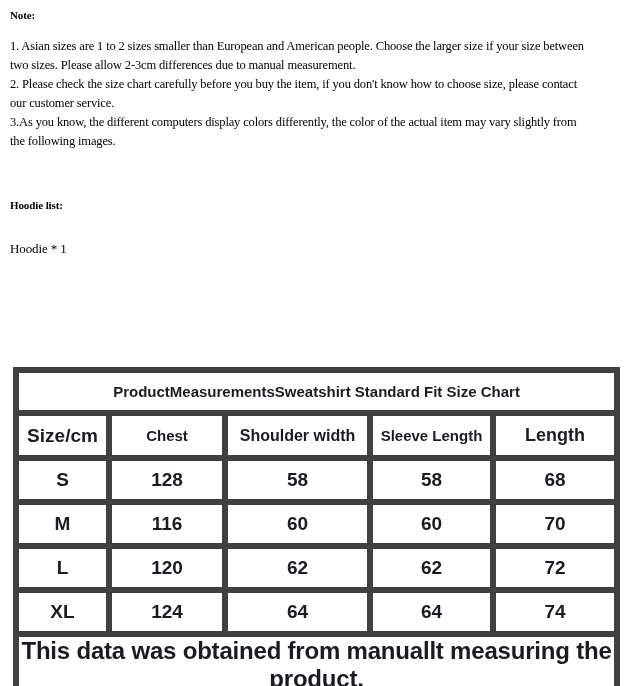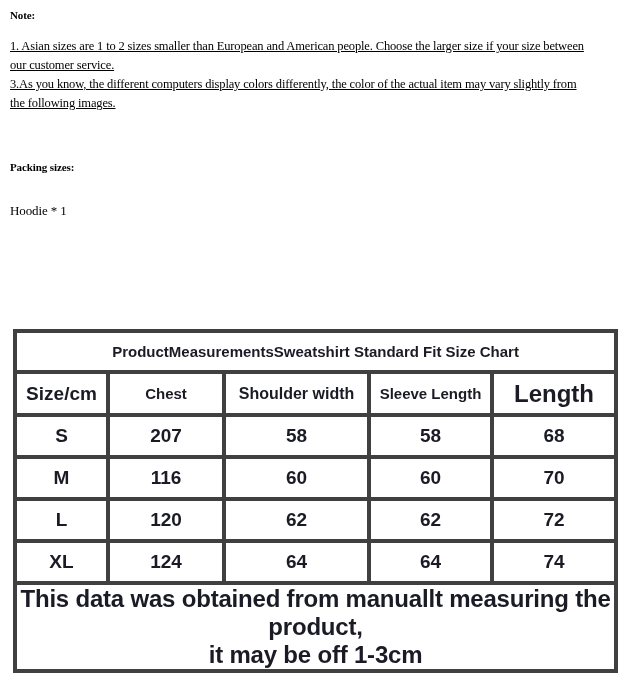--- a/index.html
+++ b/index.html
@@ -16,21 +16,20 @@
     font-size: 11px;
     line-height: 15px;
     letter-spacing: -0.1px;
   }
   .note-heading { margin-bottom: 14px; }
   .body-line {
     font-size: 12.5px;
     line-height: 19px;
     letter-spacing: -0.15px;
     white-space: nowrap;
-    text-decoration: underline;
   }
   .packing-heading { margin-top: 47px; }
   .packing-item {
     margin-top: 28px;
     font-size: 13px;
     line-height: 15px;
     letter-spacing: -0.1px;
     white-space: nowrap;
   }
 
@@ -39,57 +38,59 @@
     margin-top: 111px;
     margin-left: 3px;
     border-collapse: collapse;
     table-layout: fixed;
     width: 601px;
     font-family: "Liberation Sans", sans-serif;
     font-weight: bold;
     color: #1b1b26;
   }
   table.size-chart td, table.size-chart th {
-    border: 4px solid #404040;
+    border: 6px solid #404040;
     padding: 0;
     text-align: center;
     vertical-align: middle;
     overflow: hidden;
   }
   tr.title-row td { height: 37px; font-size: 15px; }
   tr.header-row th { height: 39px; }
   tr.data-row td, tr.data-row th { height: 38px; font-size: 19px; }
   .hdr-size   { font-size: 19px; }
   .hdr-chest  { font-size: 15px; text-align: left; padding-left: 11px; }
   .hdr-shoulder { font-size: 16px; }
   .hdr-sleeve { font-size: 15px; }
-  .hdr-length { font-size: 24px; text-align: left; padding-left: 14px; margin-top: 33px; }
+  .hdr-length { font-size: 18px; text-align: left; padding-left: 14px; margin-top: 33px; }
   tr.footer-row td { height: 58px; }
   .footer-line {
     font-size: 24px;
     line-height: 28px;
     text-align: center;
     letter-spacing: -0.2px;
   }
 </style>
 </head>
 <body>
 
 <div class="doc">
 
   <div class="h-bold note-heading">Note:</div>
 
   <div>
     <div class="body-line">1. Asian sizes are 1 to 2 sizes smaller than European and American people. Choose the larger size if your size between</div>
+    <div class="body-line">two sizes. Please allow 2-3cm differences due to manual measurement.</div>
+    <div class="body-line">2. Please check the size chart carefully before you buy the item, if you don't know how to choose size, please contact</div>
     <div class="body-line">our customer service.</div>
     <div class="body-line">3.As you know, the different computers display colors differently, the color of the actual item may vary slightly from</div>
     <div class="body-line">the following images.</div>
   </div>
 
-  <div class="h-bold packing-heading">Packing sizes:</div>
+  <div class="h-bold packing-heading">Hoodie list:</div>
   <div class="packing-item">Hoodie * 1</div>
 
   <table class="size-chart">
     <colgroup>
       <col style="width:93px">
         <col style="width:116px">
         <col style="width:145px">
         <col style="width:123px">
         <col style="width:124px">
     </colgroup>
@@ -99,21 +100,21 @@
       </tr>
       <tr class="header-row">
         <th class="hdr-size">Size/cm</th>
         <th class="hdr-chest">Chest</th>
         <th class="hdr-shoulder">Shoulder width</th>
         <th class="hdr-sleeve">Sleeve Length</th>
         <th class="hdr-length">Length</th>
       </tr>
       <tr class="data-row">
         <th>S</th>
-        <td>207</td>
+        <td>128</td>
         <td>58</td>
         <td>58</td>
         <td>68</td>
       </tr>
       <tr class="data-row">
         <th>M</th>
         <td>116</td>
         <td>60</td>
         <td>60</td>
         <td>70</td>

